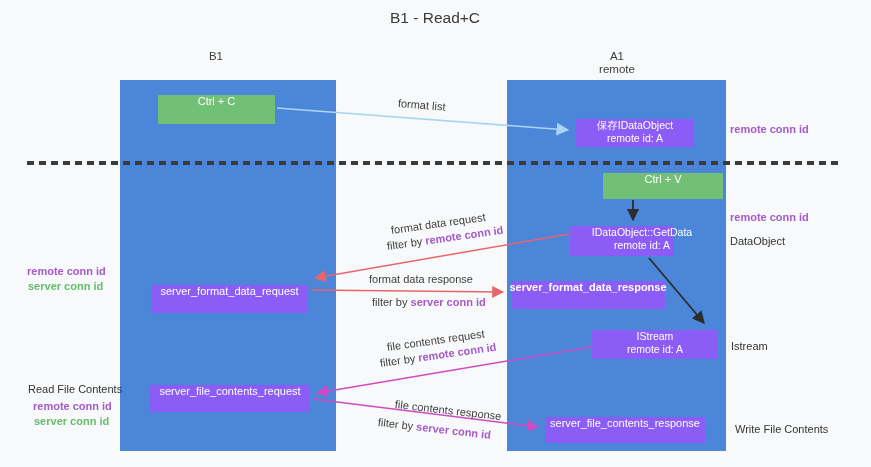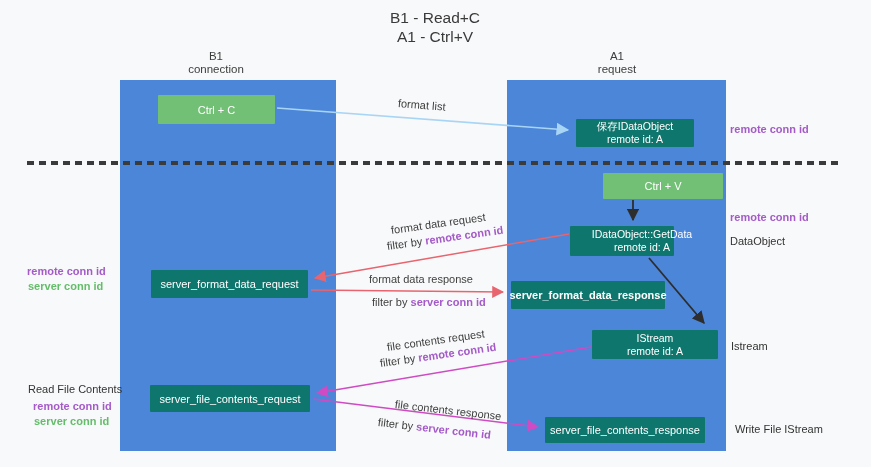--- a/index.html
+++ b/index.html
@@ -7,24 +7,24 @@
   body { font-family: "Liberation Sans", "DejaVu Sans", sans-serif; }
   #canvas {
     position: relative; width: 871px; height: 467px;
     background: #f8f9fa; overflow: hidden;
   }
   .abs { position: absolute; }
   .col { background:#4b86d8; z-index:1; }
   .svg-layer { position:absolute; left:0; top:0; z-index:2; pointer-events:none; }
   .box {
     position:absolute; z-index:3; display:flex; flex-direction:column;
-    align-items:center; justify-content:center; text-align:center;
+    align-items:center; justify-content:flex-start; text-align:center;
     color:#ffffff; border-radius:1px;
   }
-  .box.orange { background:#0f766e; }
+  .box.orange { background:#8b5cf6; }
   .box.green  { background:#72c075; }
   .box .l2 { font-size:10.5px; line-height:13px; }
   .box.single { font-size:11px; }
   .title { z-index:4; text-align:center; color:#3a3a3a; font-size:15.5px; line-height:19px; }
   .colhead { z-index:4; text-align:center; color:#3d3d3d; font-size:11.5px; line-height:13px; }
   .arrow-label { z-index:4; font-size:11px; color:#3f3f3f; white-space:nowrap; transform-origin:left center; }
   .side-label { z-index:4; font-size:11px; white-space:nowrap; }
   .plain { color:#333333; }
   .purple { color:#a45bc8; font-weight:bold; }
   .greenlbl { color:#64bd6a; font-weight:bold; }
@@ -33,30 +33,28 @@
     background: repeating-linear-gradient(90deg, #3b3b3b 0 7px, transparent 7px 12px);
   }
 </style>
 </head>
 <body>
 
 <div id="canvas">
 
   <div class="abs title" style="left:300px; top:8px; width:270px;">
     <div>B1 - Read+C</div>
-    <div>A1 - Ctrl+V</div>
   </div>
 
   <div class="abs colhead" style="left:146px; top:50px; width:140px;">
     <div>B1</div>
-    <div>connection</div>
   </div>
   <div class="abs colhead" style="left:547px; top:50px; width:140px;">
     <div>A1</div>
-    <div>request</div>
+    <div>remote</div>
   </div>
 
   <div class="abs col" style="left:120px; top:80px; width:216px; height:371px;"></div>
   <div class="abs col" style="left:507px; top:80px; width:219px; height:371px;"></div>
 
   <div class="abs dashed-line" style="left:27px; top:161px; width:812px;"></div>
 
   <svg class="svg-layer" width="871" height="467">
     <defs>
       <marker id="mBlue" viewBox="0 0 10 10" refX="9" refY="5" markerWidth="8" markerHeight="8" orient="auto">
@@ -92,21 +90,21 @@
 
   <div class="box green single" style="left:603px; top:173px; width:120px; height:26px;">
     <span>Ctrl + V</span>
   </div>
 
   <div class="box orange" style="left:570px; top:226px; width:104px; height:30px;padding-left:40px;">
     <span class="l2">IDataObject::GetData</span>
     <span class="l2">remote id: A</span>
   </div>
 
-  <div class="box orange single" style="left:151px; top:270px; width:157px; height:28px;">
+  <div class="box orange single" style="left:151px; top:285px; width:157px; height:28px;">
     <span>server_format_data_request</span>
   </div>
 
   <div class="box orange single" style="left:511px; top:281px; width:154px; height:28px;font-weight:bold;">
     <span>server_format_data_response</span>
   </div>
 
   <div class="box orange" style="left:592px; top:330px; width:126px; height:29px;">
     <span class="l2">IStream</span>
     <span class="l2">remote id: A</span>
@@ -139,21 +137,21 @@
 
   <div class="abs arrow-label" style="left:395px; top:398px; transform:rotate(6.5deg);">file contents response</div>
   <div class="abs arrow-label" style="left:378px; top:416px; transform:rotate(6.5deg);">
     <span>filter by </span><span class="purple">server conn id</span>
   </div>
 
   <div class="abs side-label purple" style="left:730px; top:123px;">remote conn id</div>
   <div class="abs side-label purple" style="left:730px; top:211px;">remote conn id</div>
   <div class="abs side-label plain" style="left:730px; top:235px;">DataObject</div>
   <div class="abs side-label plain" style="left:731px; top:340px;">Istream</div>
-  <div class="abs side-label plain" style="left:735px; top:423px;">Write File IStream</div>
+  <div class="abs side-label plain" style="left:735px; top:423px;">Write File Contents</div>
 
   <div class="abs side-label purple" style="left:27px; top:265px;">remote conn id</div>
   <div class="abs side-label greenlbl" style="left:28px; top:280px;">server conn id</div>
   <div class="abs side-label plain" style="left:28px; top:383px;">Read File Contents</div>
   <div class="abs side-label purple" style="left:33px; top:400px;">remote conn id</div>
   <div class="abs side-label greenlbl" style="left:34px; top:415px;">server conn id</div>
 
 </div>
 
 </body></html>

